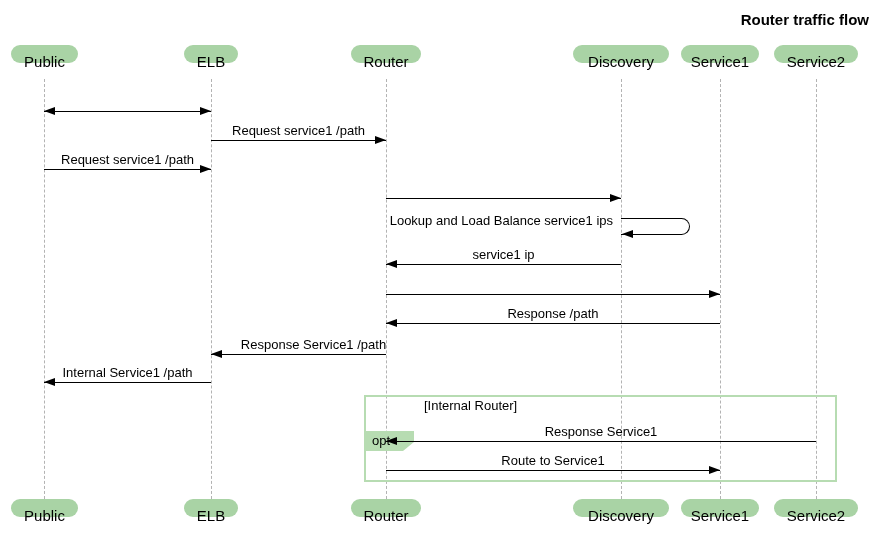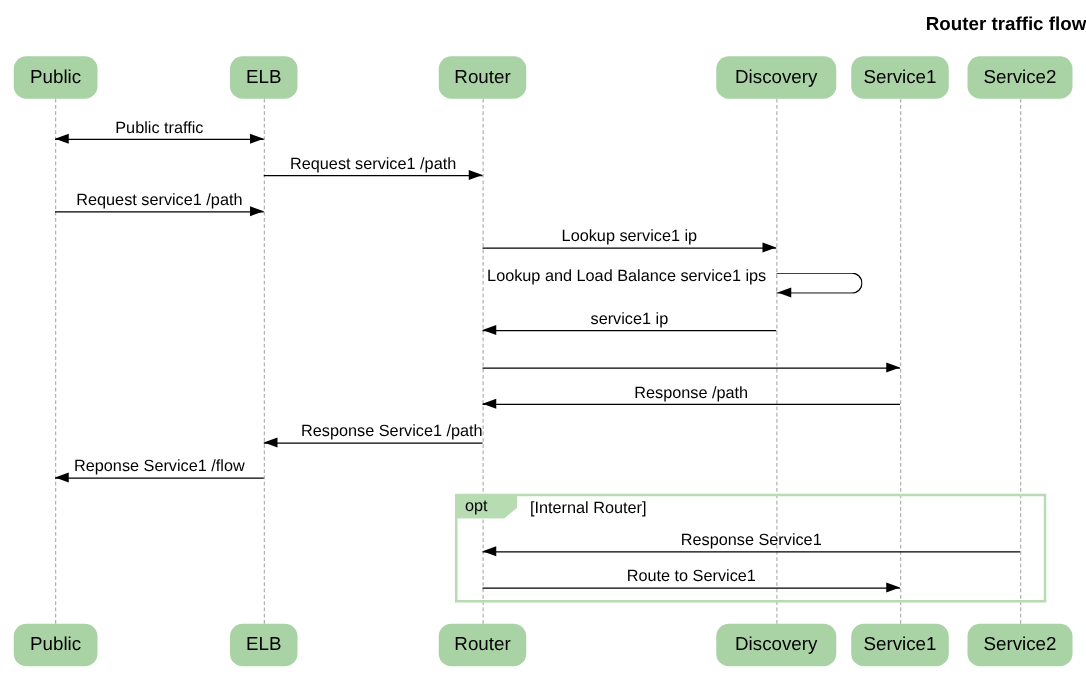--- a/index.html
+++ b/index.html
@@ -17,21 +17,21 @@
   }
   .title{
     position:absolute;left:0;top:11px;width:869px;text-align:right;
     font-size:15px;font-weight:bold;
   }
   .lifeline{
     position:absolute;width:0;border-left:1px dashed var(--lifeline);
     top:79px;height:420px;
   }
   .actor{
-    position:absolute;height:34px;background:var(--actor_fill);
+    position:absolute;height:18px;background:var(--actor_fill);
     border-radius:10px;text-align:center;line-height:34px;font-size:15px;
   }
   .mlabel{
     position:absolute;font-size:13px;text-align:center;height:16px;line-height:16px;
     white-space:nowrap;
   }
   .mlabel.right{text-align:right;}
   .mline{
     position:absolute;height:0;border-top:1px solid var(--arrow);
   }
@@ -47,20 +47,21 @@
     border-top:4.5px solid transparent;border-bottom:4.5px solid transparent;
     border-right:11px solid var(--arrow);
   }
   .optframe{
     position:absolute;border:2px solid var(--frame_border);background:transparent;
   }
   .opttab{
     position:absolute;background:var(--frame_border);
     font-size:13px;line-height:20px;padding-left:8px;box-sizing:border-box;
     clip-path:polygon(0 0,100% 0,100% 55%,78% 100%,0 100%);
+    margin-top:36px;
   }
   .optcond{
     position:absolute;font-size:13px;line-height:16px;white-space:nowrap;
   }
   .watermark{
     position:absolute;right:3px;top:535px;font-size:15px;white-space:nowrap;
   }
 </style>
 </head>
 <body>
@@ -87,37 +88,35 @@
   <div class="actor" style="left:681px;top:45px;width:78px">Service1</div>
   <div class="actor" style="left:774px;top:45px;width:84px">Service2</div>
 
   <div class="actor" style="left:11px;top:499px;width:67px">Public</div>
   <div class="actor" style="left:184px;top:499px;width:54px">ELB</div>
   <div class="actor" style="left:351px;top:499px;width:70px">Router</div>
   <div class="actor" style="left:573px;top:499px;width:96px">Discovery</div>
   <div class="actor" style="left:681px;top:499px;width:78px">Service1</div>
   <div class="actor" style="left:774px;top:499px;width:84px">Service2</div>
 
-  <div class="mlabel" style="left:44px;top:94px;width:167px">Public traffic</div>
   <div class="mline" style="left:44px;top:111px;width:167px">
     <span class="head hl"></span>
     <span class="head hr"></span>
   </div>
 
   <div class="mlabel" style="left:211px;top:123px;width:175px">Request service1 /path</div>
   <div class="mline" style="left:211px;top:140px;width:175px">
     <span class="head hr"></span>
   </div>
 
   <div class="mlabel" style="left:44px;top:152px;width:167px">Request service1 /path</div>
   <div class="mline" style="left:44px;top:169px;width:167px">
     <span class="head hr"></span>
   </div>
 
-  <div class="mlabel" style="left:386px;top:181px;width:235px">Lookup service1 ip</div>
   <div class="mline" style="left:386px;top:198px;width:235px">
     <span class="head hr"></span>
   </div>
 
   <div class="mlabel right" style="left:350px;top:213px;width:263px">Lookup and Load Balance service1 ips</div>
   <div class="selfloop" style="left:621px;top:218px;width:68px;height:15px"></div>
   <span class="loophead" style="left:622px;top:230px"></span>
 
   <div class="mlabel" style="left:386px;top:247px;width:235px">service1 ip</div>
   <div class="mline" style="left:386px;top:264px;width:235px">
@@ -131,21 +130,21 @@
   <div class="mlabel" style="left:386px;top:306px;width:334px">Response /path</div>
   <div class="mline" style="left:386px;top:323px;width:334px">
     <span class="head hl"></span>
   </div>
 
   <div class="mlabel" style="left:226px;top:337px;width:175px">Response Service1 /path</div>
   <div class="mline" style="left:211px;top:354px;width:175px">
     <span class="head hl"></span>
   </div>
 
-  <div class="mlabel" style="left:44px;top:365px;width:167px">Reponse Service1 /flow</div>
+  <div class="mlabel" style="left:44px;top:365px;width:167px">Internal Service1 /path</div>
   <div class="mline" style="left:44px;top:382px;width:167px">
     <span class="head hl"></span>
   </div>
 
   <div class="mlabel" style="left:386px;top:424px;width:430px">Response Service1</div>
   <div class="mline" style="left:386px;top:441px;width:430px">
     <span class="head hl"></span>
   </div>
 
   <div class="mlabel" style="left:386px;top:453px;width:334px">Route to Service1</div>

